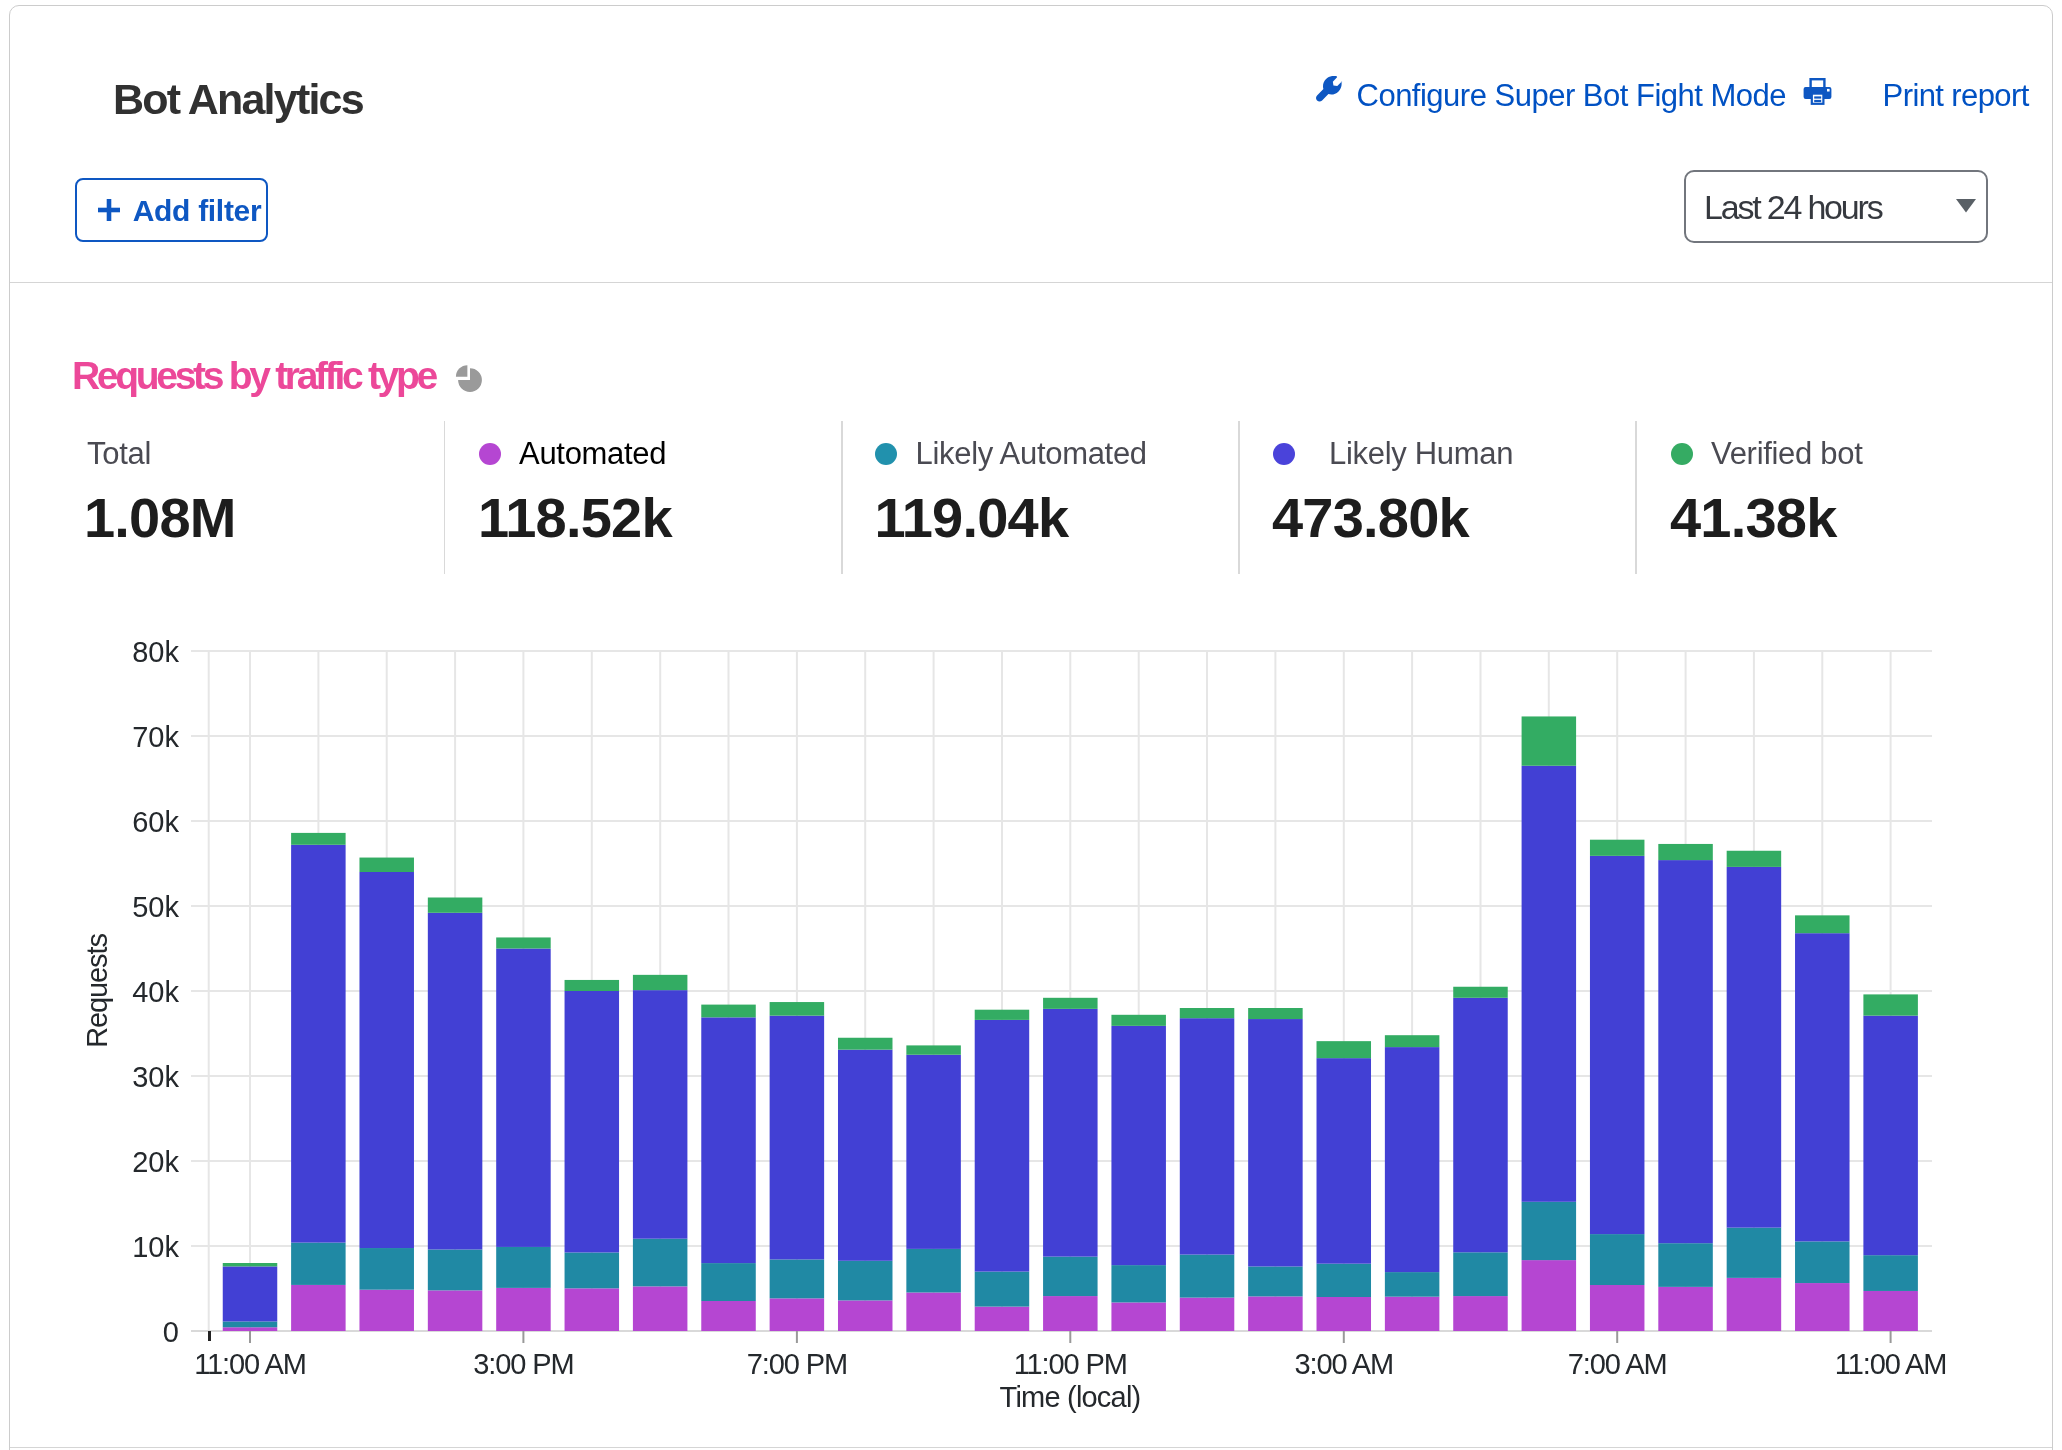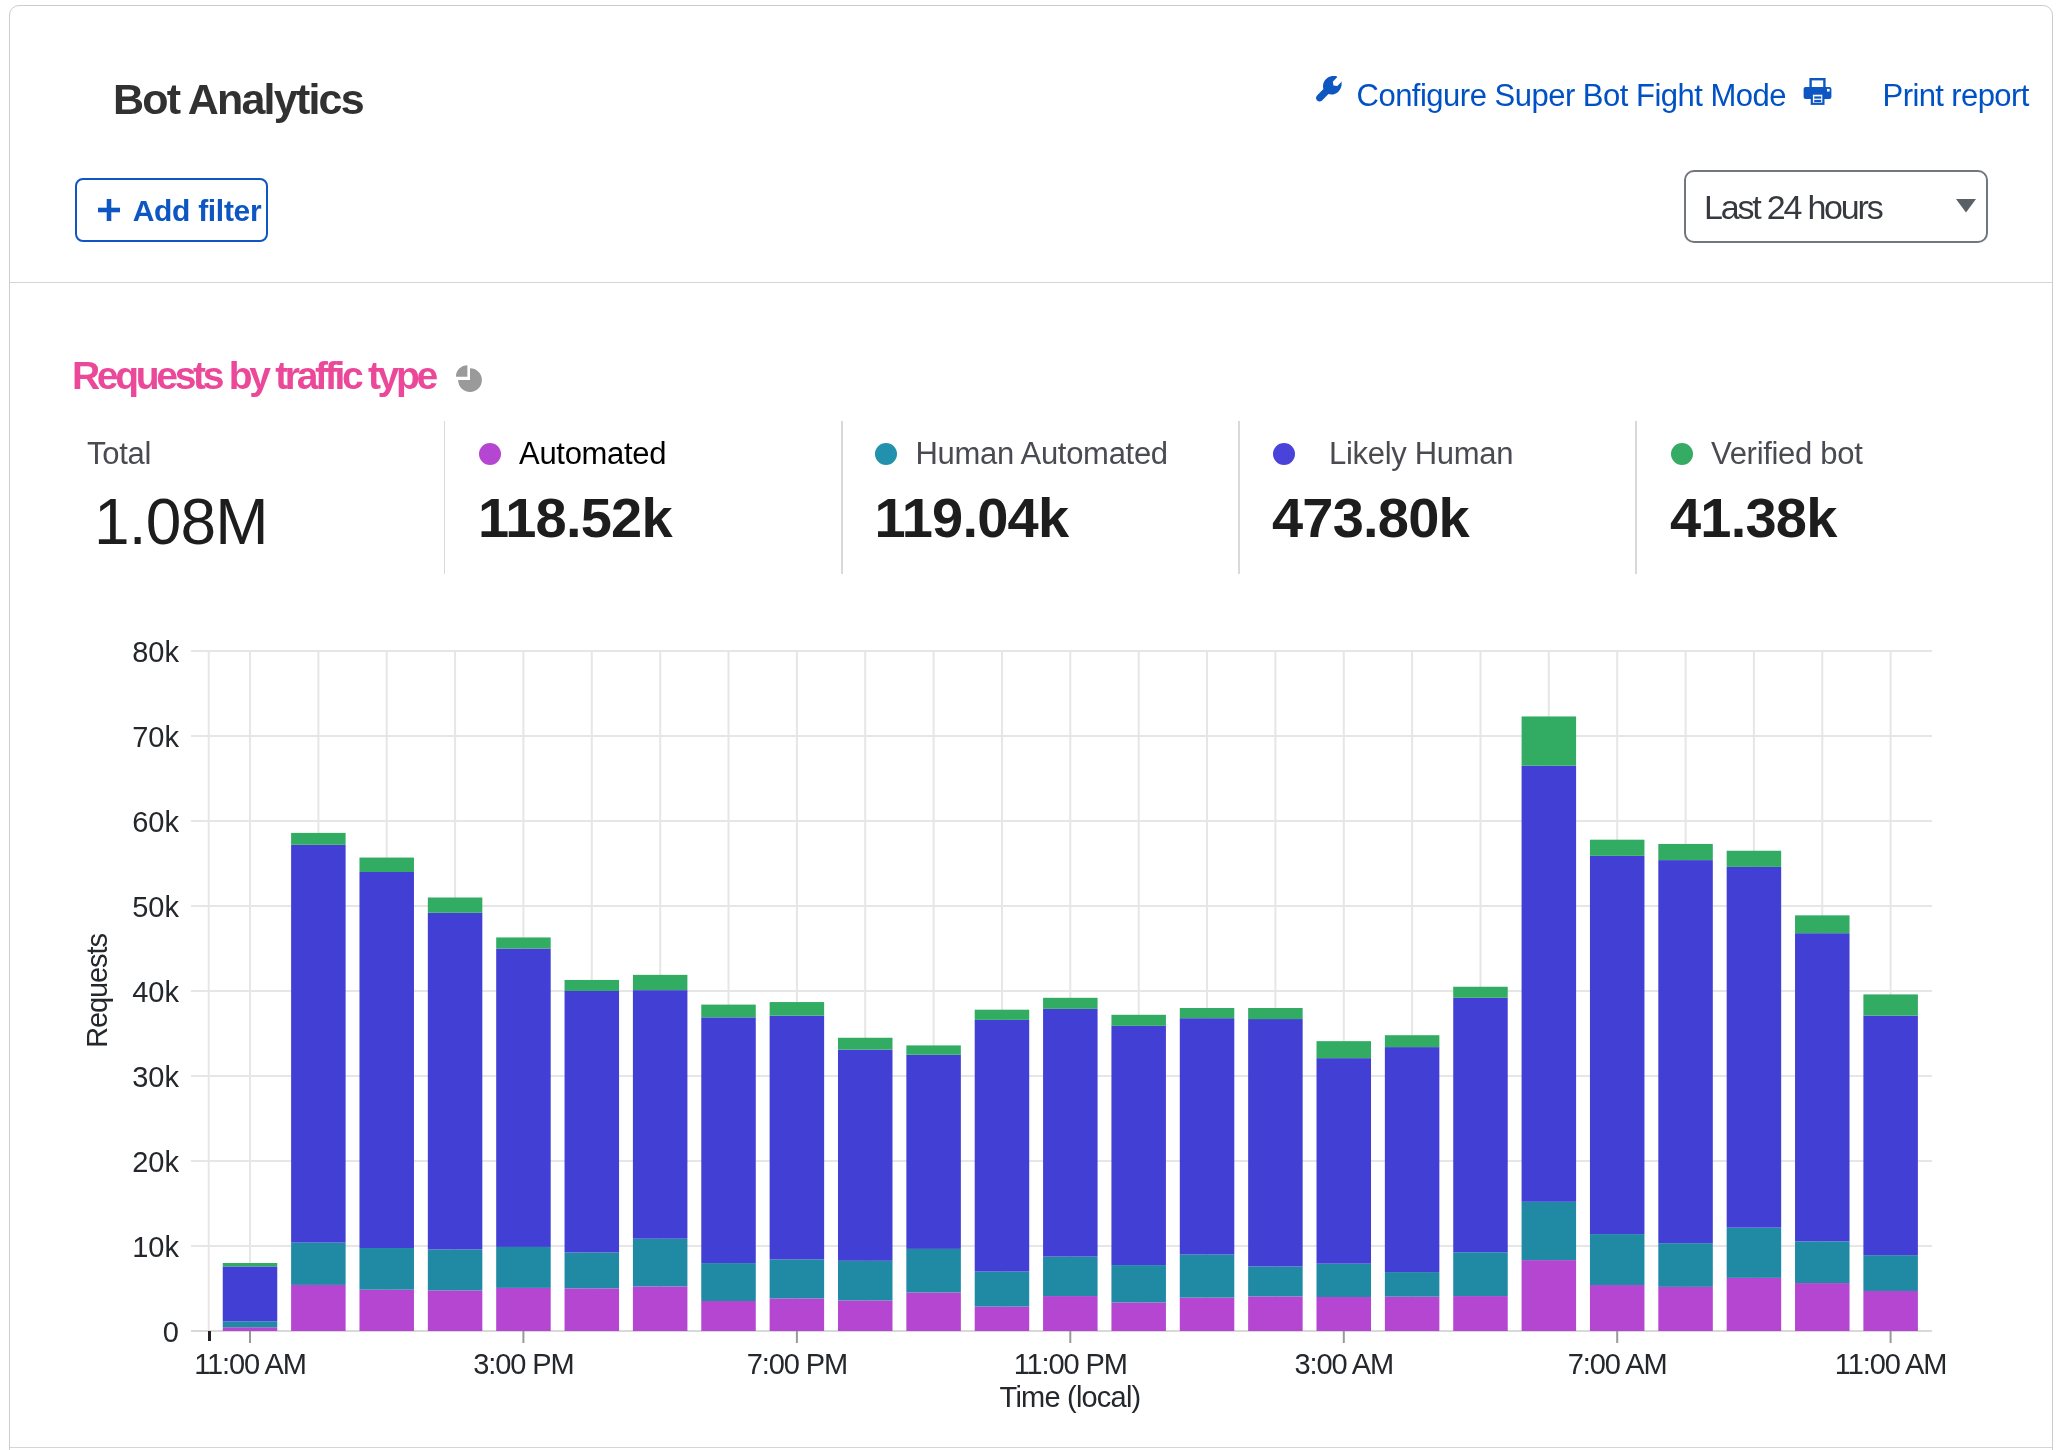--- a/index.html
+++ b/index.html
@@ -39,26 +39,26 @@
     <polygon points="1,1 21,1 11,14.5" fill="#596066"></polygon>
   </svg>
 
 <div style="position:absolute;left:72px;top:355.5px;font-size:39px;line-height:1;color:#ec4899;font-weight:700;white-space:nowrap;letter-spacing:-3.3px;">Requests by traffic type</div>
 <svg width="27" height="33" viewBox="0 0 27 33" style="position:absolute;left:455px;top:359px">
     <path fill="#9a9a9a" d="M 12.4 6.2 A 11.5 11.5 0 0 0 0.9 17.7 L 12.4 17.7 Z"></path>
     <path fill="#9a9a9a" d="M 15 9.2 A 11.9 11.9 0 1 1 3.1 21.1 L 15 21.1 Z"></path>
   </svg>
 
 <div style="position:absolute;left:87px;top:437.8px;font-size:31px;line-height:1;color:#4a4a52;font-weight:400;white-space:nowrap;letter-spacing:-0.3px;">Total</div>
-<div style="position:absolute;left:94px;top:489.6px;font-size:64px;line-height:1;color:#1d1d1d;font-weight:400;white-space:nowrap;letter-spacing:-0.8px;">1.08M</div>
+<div style="position:absolute;left:84px;top:489.6px;font-size:56px;line-height:1;color:#1d1d1d;font-weight:700;white-space:nowrap;letter-spacing:-0.8px;">1.08M</div>
 <div style="position:absolute;left:478.5px;top:442.5px;width:22px;height:22px;border-radius:50%;background:#b546d2"></div>
 <div style="position:absolute;left:519px;top:437.8px;font-size:31px;line-height:1;color:#000000;font-weight:400;white-space:nowrap;letter-spacing:-0.3px;">Automated</div>
 <div style="position:absolute;left:478px;top:489.6px;font-size:56px;line-height:1;color:#1d1d1d;font-weight:700;white-space:nowrap;letter-spacing:-0.8px;">118.52k</div>
 <div style="position:absolute;left:875.0px;top:442.5px;width:22px;height:22px;border-radius:50%;background:#2191ad"></div>
-<div style="position:absolute;left:915.5px;top:437.8px;font-size:31px;line-height:1;color:#4a4a52;font-weight:400;white-space:nowrap;letter-spacing:-0.3px;">Human Automated</div>
+<div style="position:absolute;left:915.5px;top:437.8px;font-size:31px;line-height:1;color:#4a4a52;font-weight:400;white-space:nowrap;letter-spacing:-0.3px;">Likely Automated</div>
 <div style="position:absolute;left:874.5px;top:489.6px;font-size:56px;line-height:1;color:#1d1d1d;font-weight:700;white-space:nowrap;letter-spacing:-0.8px;text-align:right;">119.04k</div>
 <div style="position:absolute;left:1272.5px;top:442.5px;width:22px;height:22px;border-radius:50%;background:#4a43da"></div>
 <div style="position:absolute;left:1313px;top:437.8px;font-size:31px;line-height:1;color:#4a4a52;font-weight:400;white-space:nowrap;letter-spacing:-0.3px;margin-left:16px;">Likely Human</div>
 <div style="position:absolute;left:1272px;top:489.6px;font-size:56px;line-height:1;color:#1d1d1d;font-weight:700;white-space:nowrap;letter-spacing:-0.8px;">473.80k</div>
 <div style="position:absolute;left:1670.5px;top:442.5px;width:22px;height:22px;border-radius:50%;background:#35ab63"></div>
 <div style="position:absolute;left:1711px;top:437.8px;font-size:31px;line-height:1;color:#4a4a52;font-weight:400;white-space:nowrap;letter-spacing:-0.3px;">Verified bot</div>
 <div style="position:absolute;left:1670px;top:489.6px;font-size:56px;line-height:1;color:#1d1d1d;font-weight:700;white-space:nowrap;letter-spacing:-0.8px;">41.38k</div>
 <div style="position:absolute;left:443.8px;top:421px;width:1.5px;height:153px;background:#d9d9d9"></div>
 <div style="position:absolute;left:841.0px;top:421px;width:1.5px;height:153px;background:#d9d9d9"></div>
 <div style="position:absolute;left:1238.2px;top:421px;width:1.5px;height:153px;background:#d9d9d9"></div>

